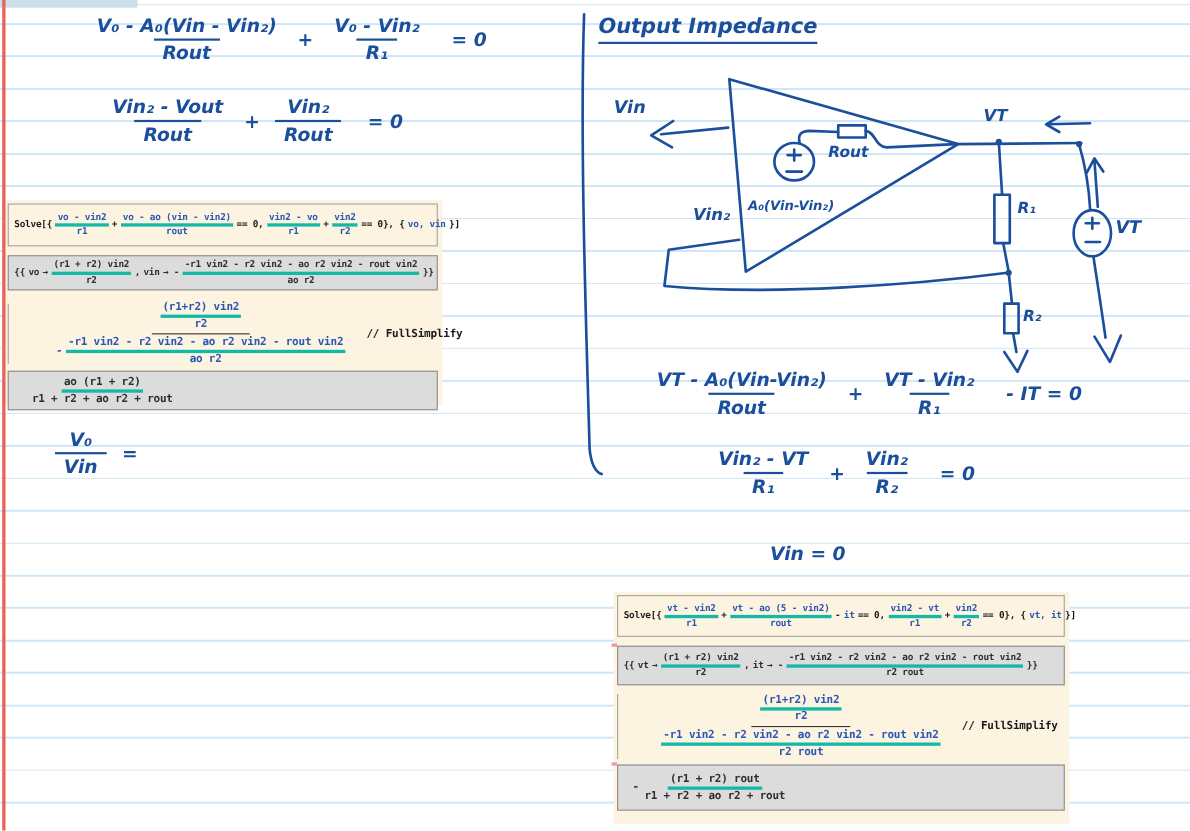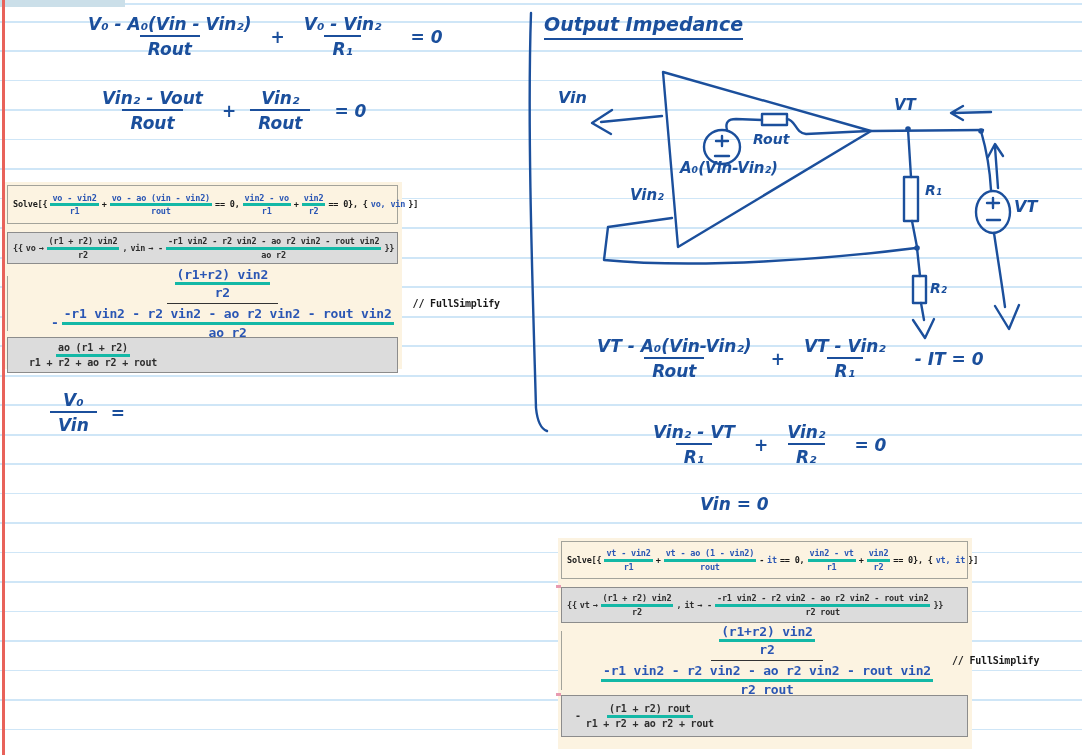--- a/index.html
+++ b/index.html
@@ -27,21 +27,21 @@
         font-family:"DejaVu Sans Mono",monospace;font-weight:bold;font-size:8.5px;
         letter-spacing:-0.2px;line-height:1.2;padding:14px 5px;white-space:nowrap;}
   .cell.in{background:#fcf3e1;border:1px solid #a3a39b;}
   .cell.in.leftonly{border:none;border-left:1px solid #a3a39b;}
   .cell.out{background:#dcdcdc;border:1px solid #8c8c8c;color:#2e2e2e;}
   .blu{color:#2a56b4;}
   .blk{color:#1a1a1a;}
   .frac{display:inline-flex;flex-direction:column;align-items:center;}
   .frac .n{padding:0 2px;border-bottom:3px solid #14b8a6;}
   .frac .d{padding:0 2px;}
-  .sm{font-size:13px;letter-spacing:-0.2px;}
+  .sm{font-size:10px;letter-spacing:-0.2px;}
   .f10{font-size:10px;}
   .bigfrac{display:inline-flex;flex-direction:column;align-items:center;}
   .bigfrac .bn{border-bottom:1px solid #333;padding:2px 8px;display:flex;gap:3px;align-items:center;}
   .bigfrac .bd{padding:2px 8px;display:flex;gap:3px;align-items:center;}
   .post{font-size:10px;margin-left:8px;}
   .cellmark{position:absolute;width:5px;height:3px;background:#e89ab0;z-index:4;}
 
   svg.draw{position:absolute;left:0;top:0;z-index:2;pointer-events:none;}
 </style>
 </head>
@@ -190,41 +190,41 @@
         <span class="n">ao (r1 + r2)</span>
         <span class="d">r1 + r2 + ao r2 + rout</span>
       </span>
   </div>
 </div>
 
 <div class="ink" style="left:544px;top:13px;font-size:19px;border-bottom:2.5px solid #1b4f9c;padding-bottom:3px">Output Impedance</div>
 
 <div class="ink" style="left:558px;top:88px;font-size:16px">Vin</div>
 <div class="ink" style="left:630px;top:186px;font-size:15px">Vin₂</div>
-<div class="ink" style="left:680px;top:159px;font-size:15px">A₀(Vin-Vin₂)</div>
+<div class="ink" style="left:680px;top:180px;font-size:12px">A₀(Vin-Vin₂)</div>
 <div class="ink" style="left:753px;top:131px;font-size:14px">Rout</div>
 <div class="ink" style="left:894px;top:96px;font-size:15px">VT</div>
 <div class="ink" style="left:925px;top:182px;font-size:14px">R₁</div>
 <div class="ink" style="left:930px;top:280px;font-size:14px">R₂</div>
 <div class="ink" style="left:1014px;top:197px;font-size:16px">VT</div>
 
 <div class="ink hwrow" style="left:592px;top:336px">
   <span class="hwfrac">
       <span class="n">VT - A₀(Vin-Vin₂)</span>
       <span class="d">Rout</span>
     </span>
   <span>+</span>
   <span class="hwfrac">
       <span class="n">VT - Vin₂</span>
       <span class="d">R₁</span>
     </span>
   <span class="rhs">- IT = 0</span>
 </div>
 
-<div class="ink hwrow" style="left:648px;top:422px">
+<div class="ink hwrow" style="left:648px;top:408px">
   <span class="hwfrac">
       <span class="n">Vin₂ - VT</span>
       <span class="d">R₁</span>
     </span>
   <span>+</span>
   <span class="hwfrac">
       <span class="n">Vin₂</span>
       <span class="d">R₂</span>
     </span>
   <span class="rhs">= 0</span>
@@ -235,21 +235,21 @@
 <div class="mgroup" style="left:558px;top:538px;width:414px;height:211px">
 
   <div class="cell in" style="left:3px;top:3px;width:407px;height:38px">
     <span class="blk">Solve[{</span>
     <span class="frac blu">
         <span class="n">vt - vin2</span>
         <span class="d">r1</span>
       </span>
     <span class="blk">+</span>
     <span class="frac blu">
-        <span class="n">vt - ao (1 - vin2)</span>
+        <span class="n">vt - ao (5 - vin2)</span>
         <span class="d">rout</span>
       </span>
     <span class="blk">-</span>
     <span class="blu">it</span>
     <span class="blk">== 0,</span>
     <span class="frac blu">
         <span class="n">vin2 - vt</span>
         <span class="d">r1</span>
       </span>
     <span class="blk">+</span>

